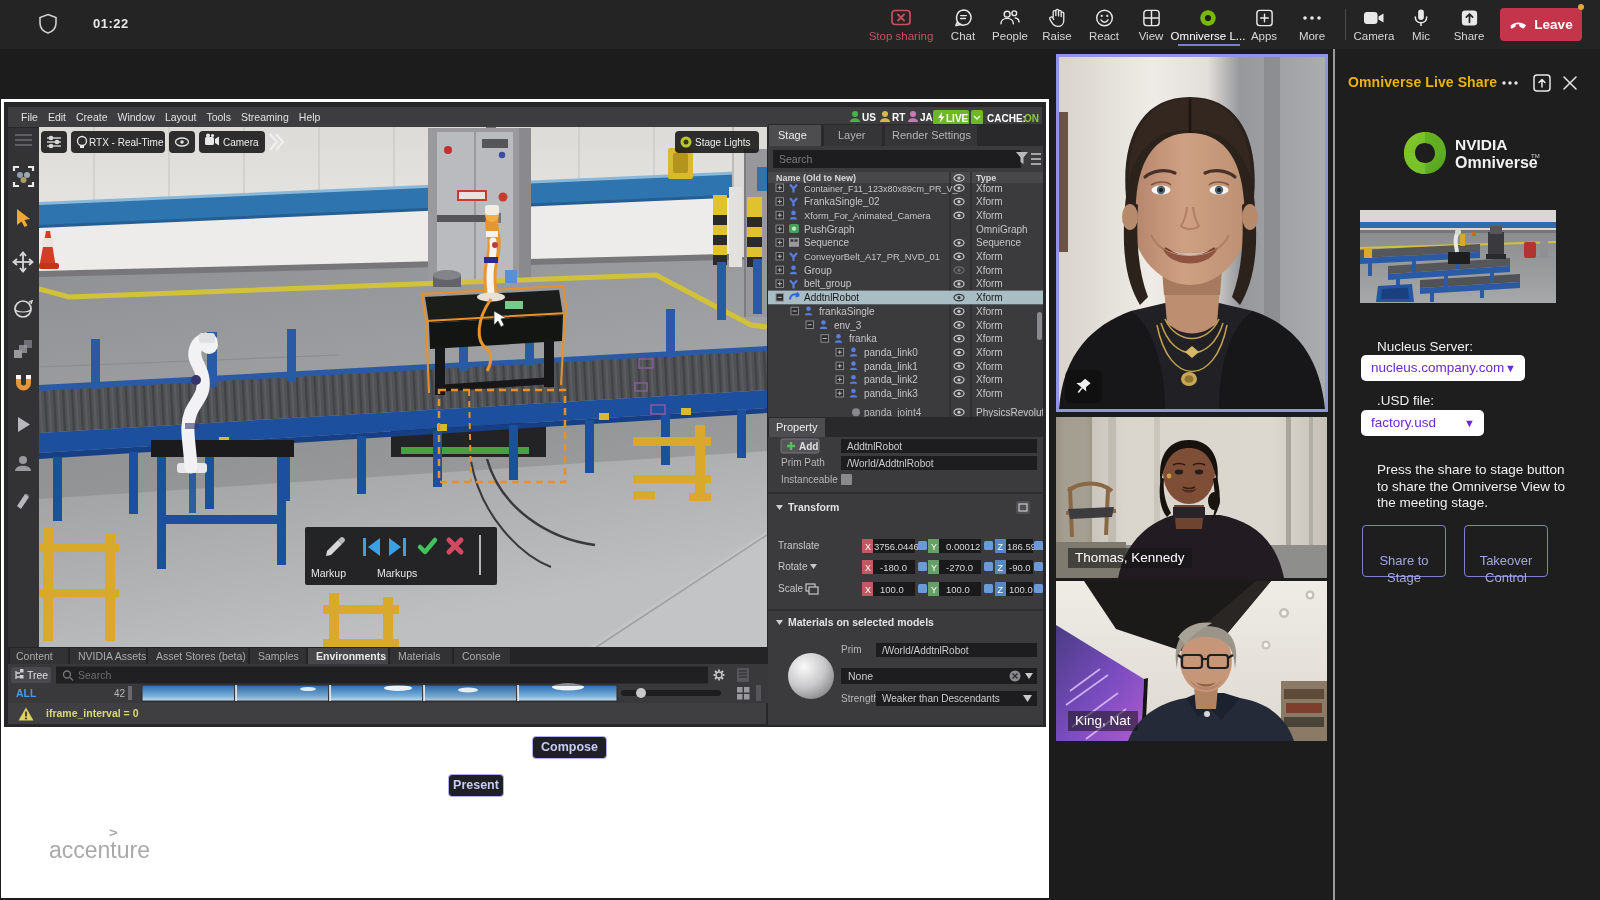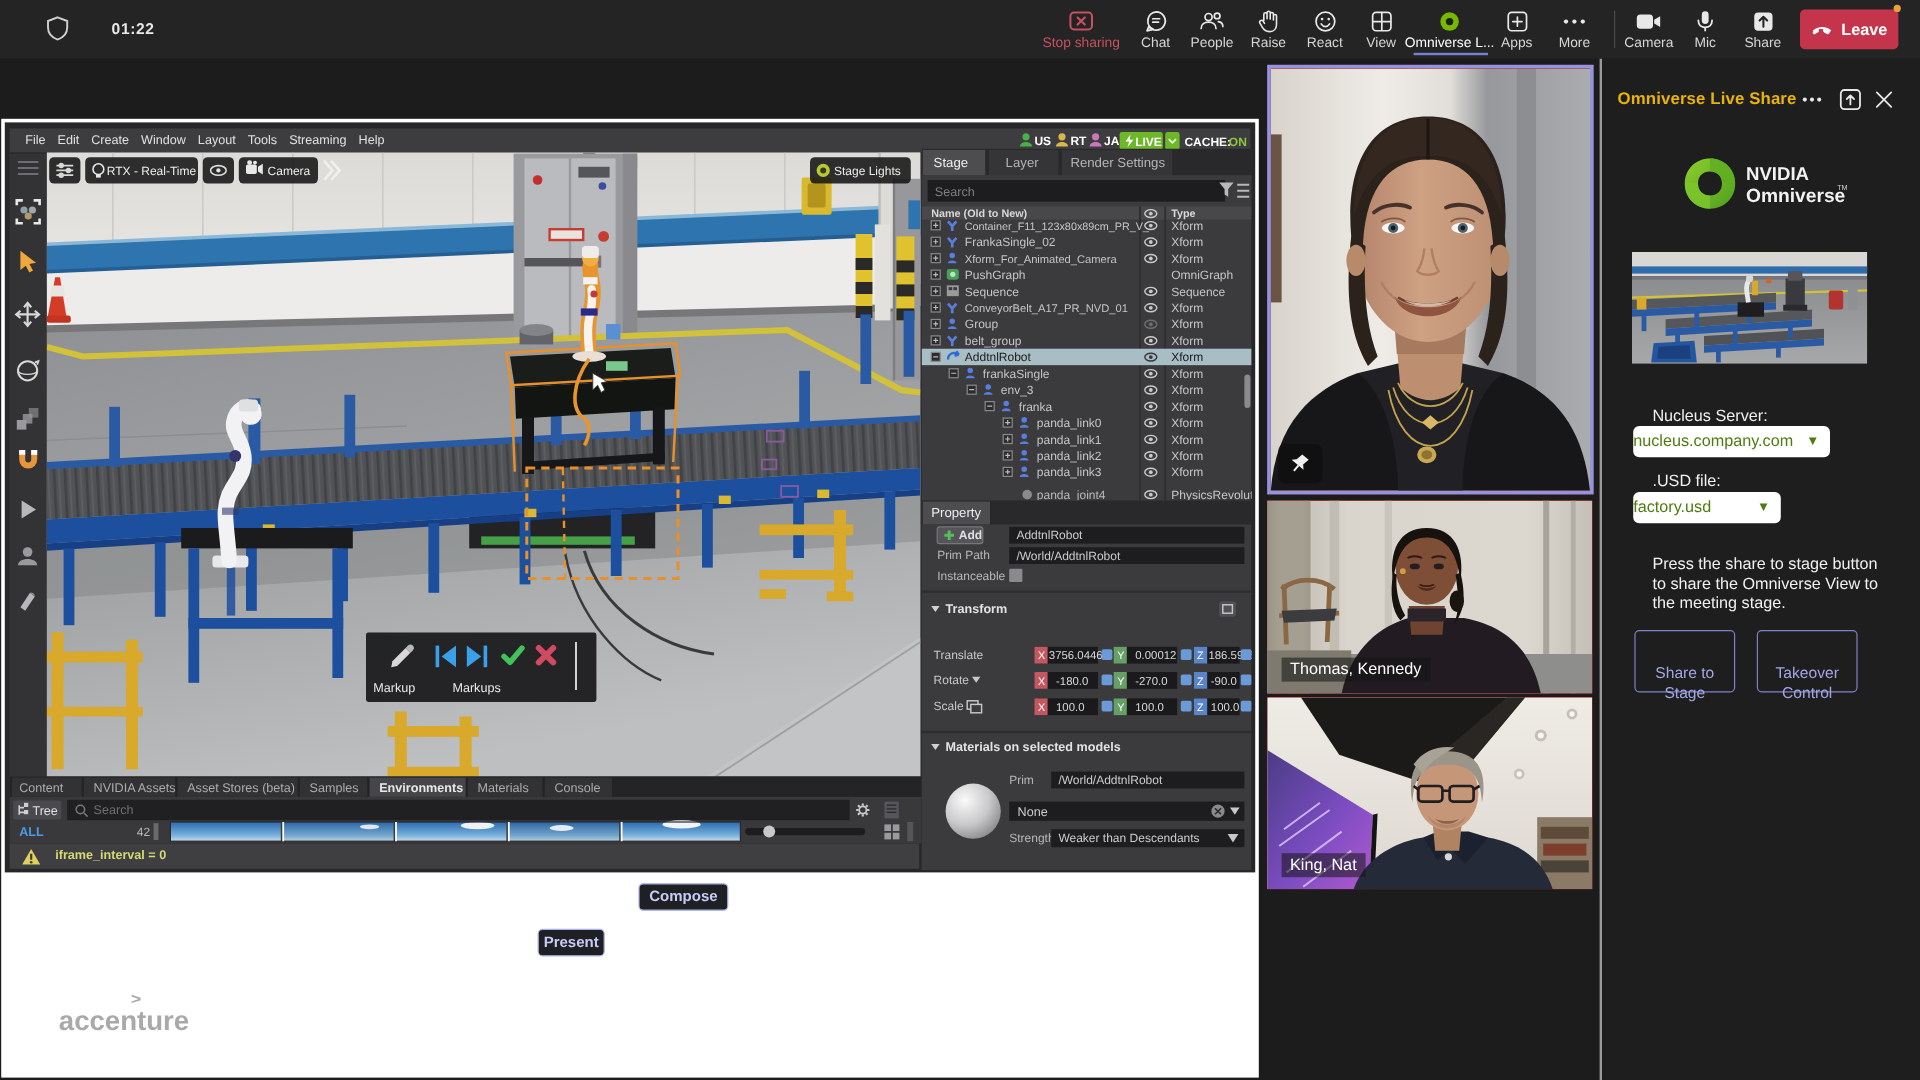--- a/index.html
+++ b/index.html
@@ -27,36 +27,36 @@
 #viewport { position:absolute; left:35px; top:25px; width:728px; height:521px; background:#8d8f91; }
 #stagepanel { position:absolute; left:764px; top:22px; width:274px; height:293px; background:#3b3b3e; }
 #proppanel { position:absolute; left:764px; top:315px; width:274px; height:308px; background:#3b3b3e; }
 #bottombrowser { position:absolute; left:4px; top:545px; width:760px; height:56px; background:#333336; }
 #warnrow { position:absolute; left:4px; top:601px; width:758px; height:21px; background:#3f3f42; color:#d8d875; font-size:10.5px; line-height:21px; }
 
 
 .stagebtn { position:absolute; top:736px; height:23px; background:#1f2024; border:1.5px solid #aeb3ef; border-radius:4px; color:#c8ccf5; font-size:12.5px; font-weight:bold; text-align:center; line-height:20px; }
 
 
-.tile { position:absolute; left:1056px; width:271px; overflow:hidden; background:#b91c1c; }
+.tile { position:absolute; left:1056px; width:271px; overflow:hidden; background:#4d7c0f; }
 #tile1 { top:54px; height:358px; border:3px solid #9095e2; width:272px; }
 #tile2 { top:417px; height:161px; }
 #tile3 { top:581px; height:160px; }
 .namelabel { position:absolute; left:12px; bottom:10px; background:rgba(20,20,20,.55); color:#fff; font-size:13.5px; padding:2px 7px 3px; white-space:nowrap; }
 
 
 #rpanel { position:absolute; left:1335px; top:49px; width:265px; height:851px; background:#1e1e1f; }
 #rdivider { position:absolute; left:1333px; top:49px; width:2px; height:851px; background:#9a9a9a; }
 #rptitle { position:absolute; left:13px; top:25px; color:#eab308; font-size:14px; font-weight:bold; letter-spacing:0.1px; }
 .rlabel { position:absolute; left:42px; color:#f0f0f0; font-size:13.5px; }
-.rselect { position:absolute; left:26px; height:26px; background:#fff; border-radius:5px; color:#4d7c0f; font-size:13.5px; line-height:26px; }
+.rselect { position:absolute; left:26px; height:26px; background:#fff; border-radius:5px; color:#6d28d9; font-size:13.5px; line-height:26px; padding-left:10px; }
 .rselect .arr { position:absolute; right:9px; top:0; font-size:11px; }
 .sharebtn { position:absolute; top:476px; width:84px; height:52px; border:1px solid #7e81c8; border-radius:4px; color:#a3a6e3; font-size:13px; text-align:center; padding-top:26px; line-height:17px; background:transparent; }
 
-#acclogo { position:absolute; left:49px; top:837px; color:#a9a9a9; font-size:23px; font-weight:bold; letter-spacing:0; }
+#acclogo { position:absolute; left:49px; top:837px; color:#a9a9a9; font-size:23px; font-weight:normal; letter-spacing:0; }
 #accgt { position:absolute; left:109px; top:824px; color:#a9a9a9; font-size:15px; font-weight:bold; transform:scaleY(.85); }
 </style>
 </head>
 <body>
 
 <div id="topbar">
   <svg class="abs" style="left:38px;top:13px" width="20" height="21" viewBox="0 0 20 21">
       <path d="M10 1.5 L18 4.5 L18 10 C18 15.5 14.5 18.5 10 20 C5.5 18.5 2 15.5 2 10 L2 4.5 Z" fill="none" stroke="#cfcfcf" stroke-width="1.6"></path>
     </svg>
 

